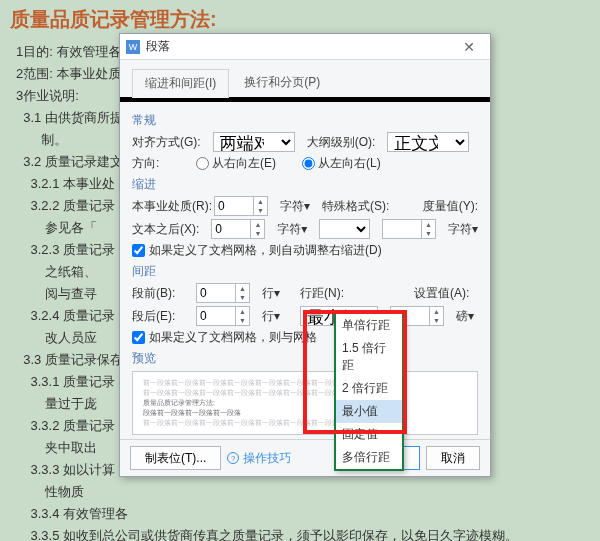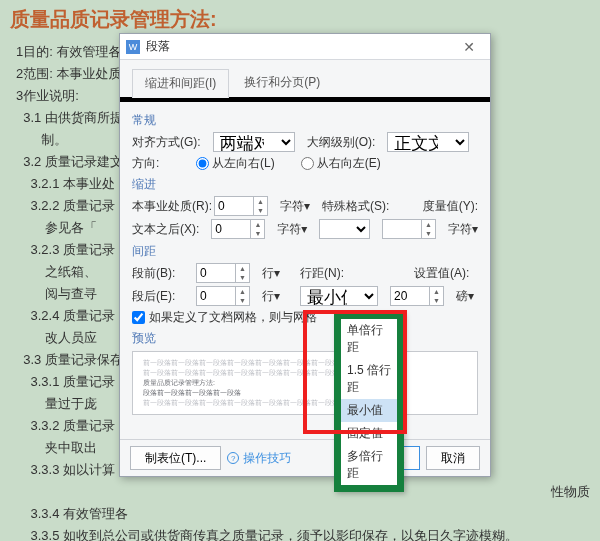--- a/index.html
+++ b/index.html
@@ -24,21 +24,21 @@
 .spin { display: inline-flex; align-items: center; border: 1px solid #b5bac1; background: #fff; height: 20px; }
 .spin input { border: none; width: 38px; height: 18px; font-size: 12px; text-align: left; padding-left: 3px; }
 .spin .arrows { width: 14px; display: flex; flex-direction: column; border-left: 1px solid #b5bac1; }
 .spin .arrows span { height: 9px; font-size: 7px; display: flex; align-items: center; justify-content: center; color: #666; line-height: 1; }
 .radio { display: inline-flex; align-items: center; margin-right: 14px; }
 .radio input { margin-right: 3px; }
 .chk { display: inline-flex; align-items: center; }
 .chk input { margin-right: 4px; }
 .preview-box { margin-top: 4px; border: 1px solid #c6c9ce; height: 64px; background: #fff; padding: 6px 10px; font-size: 7px; color: #bdbfc5; line-height: 10px; overflow: hidden; position: relative; }
 .preview-dark { color: #6d6f75; }
-.dropdown { position: absolute; top: 312px; left: 334px; width: 70px; background: #fff; border: 7px solid #15803d; box-shadow: 2px 2px 5px rgba(0,0,0,0.25); z-index: 10; }
+.dropdown { position: absolute; top: 312px; left: 334px; width: 70px; background: #fff; border: 2px solid #15803d; box-shadow: 2px 2px 5px rgba(0,0,0,0.25); z-index: 10; }
 .dropdown .item { padding: 3px 6px; font-size: 12px; color: #333; }
 .dropdown .item.sel { background: #cde2f5; }
 .red-box { position: absolute; top: 310px; left: 303px; width: 104px; height: 124px; border: 4px solid #ef1f1f; z-index: 20; pointer-events: none; }
 .footer { display: flex; align-items: center; padding: 6px 10px; border-top: 1px solid #d0d3d8; gap: 6px; }
 .btn { border: 1px solid #b5bac1; background: #fdfdfd; height: 24px; padding: 0 14px; font-size: 12px; display: flex; align-items: center; }
 .btn.primary { border: 1px solid #3b8fe0; }
 .link-tip { color: #3b8fe0; font-size: 12px; display: inline-flex; align-items: center; gap: 4px; }
 .spacer { flex: 1; }
 .tip-icon { width: 12px; height: 12px; border: 1px solid #3b8fe0; border-radius: 50%; font-size: 8px; display: flex; align-items: center; justify-content: center; color: #3b8fe0; }
 </style>
@@ -61,21 +61,21 @@
       <div class="doc-line" style="white-space: pre;">        之纸箱、                                                                                质量记录之调</div>
       <div class="doc-line" style="white-space: pre;">        阅与查寻</div>
       <div class="doc-line" style="white-space: pre;">    3.2.4 质量记录</div>
       <div class="doc-line" style="white-space: pre;">        改人员应</div>
       <div class="doc-line" style="white-space: pre;">  3.3 质量记录保存</div>
       <div class="doc-line" style="white-space: pre;">    3.3.1 质量记录</div>
       <div class="doc-line" style="white-space: pre;">        量过于庞</div>
       <div class="doc-line" style="white-space: pre;">    3.3.2 质量记录</div>
       <div class="doc-line" style="white-space: pre;">        夹中取出</div>
       <div class="doc-line" style="white-space: pre;">    3.3.3 如以计算</div>
-      <div class="doc-line" style="white-space: pre; text-align: right;">        性物质</div>
+      <div class="doc-line" style="white-space: pre;">        性物质</div>
       <div class="doc-line" style="white-space: pre;">    3.3.4 有效管理各</div>
       <div class="doc-line" style="white-space: pre;">    3.3.5 如收到总公司或供货商传真之质量记录，须予以影印保存，以免日久字迹模糊。</div>
     </div>
 </div>
 
 <div class="dialog">
   <div class="titlebar">
     <div class="win-icon">W</div>
     <div class="titlebar-title">段落</div>
     <div class="close-x">✕</div>
@@ -92,26 +92,26 @@
     <div class="row">
       <span class="lbl">对齐方式(G):</span>
       <select class="ctl" style="width:82px"><option>两端对齐</option></select>
       <span class="lbl" style="margin-left:0">大纲级别(O):</span>
       <select class="ctl" style="width:82px"><option>正文文本</option></select>
     </div>
 
     <div class="row">
       <span class="lbl" style="width:52px">方向:</span>
       <label class="radio">
+          <input type="radio" name="dir" style="">
+          <span>从右向左(E)</span>
+        </label>
+      <label class="radio">
           <input type="radio" name="dir" checked="" style="">
           <span>从左向右(L)</span>
-        </label>
-      <label class="radio">
-          <input type="radio" name="dir" style="">
-          <span>从右向左(E)</span>
         </label>
     </div>
 
     <div class="section-label">缩进</div>
 
     <div class="row">
       <span class="lbl" style="width:70px">本事业处质(R):</span>
       <span class="spin">
           <input value="0" style="">
           <span class="arrows">
@@ -139,20 +139,26 @@
       <span class="spin">
           <input style="">
           <span class="arrows">
             <span>▲</span>
             <span>▼</span>
           </span>
         </span>
       <span class="lbl">字符▾</span>
     </div>
 
+    <div class="row">
+      <label class="chk">
+          <input type="checkbox" checked="" style="">
+          <span>如果定义了文档网格，则自动调整右缩进(D)</span>
+        </label>
+    </div>
 
     <div class="section-label">间距</div>
 
     <div class="row">
       <span class="lbl" style="width:52px">段前(B):</span>
       <span class="spin">
           <input value="0" style="">
           <span class="arrows">
             <span>▲</span>
             <span>▼</span>
@@ -210,17 +216,18 @@
       </span>
     <span class="spacer"></span>
     <button class="btn primary">确定</button>
     <button class="btn">取消</button>
   </div>
 </div>
 
 <div class="dropdown" id="dropdown">
     <div class="item">单倍行距</div>
     <div class="item">1.5 倍行距</div>
+    <div class="item">2 倍行距</div>
     <div class="item sel">最小值</div>
     <div class="item">固定值</div>
     <div class="item">多倍行距</div>
   </div>
 <div class="red-box"></div>
 
 </body></html>

